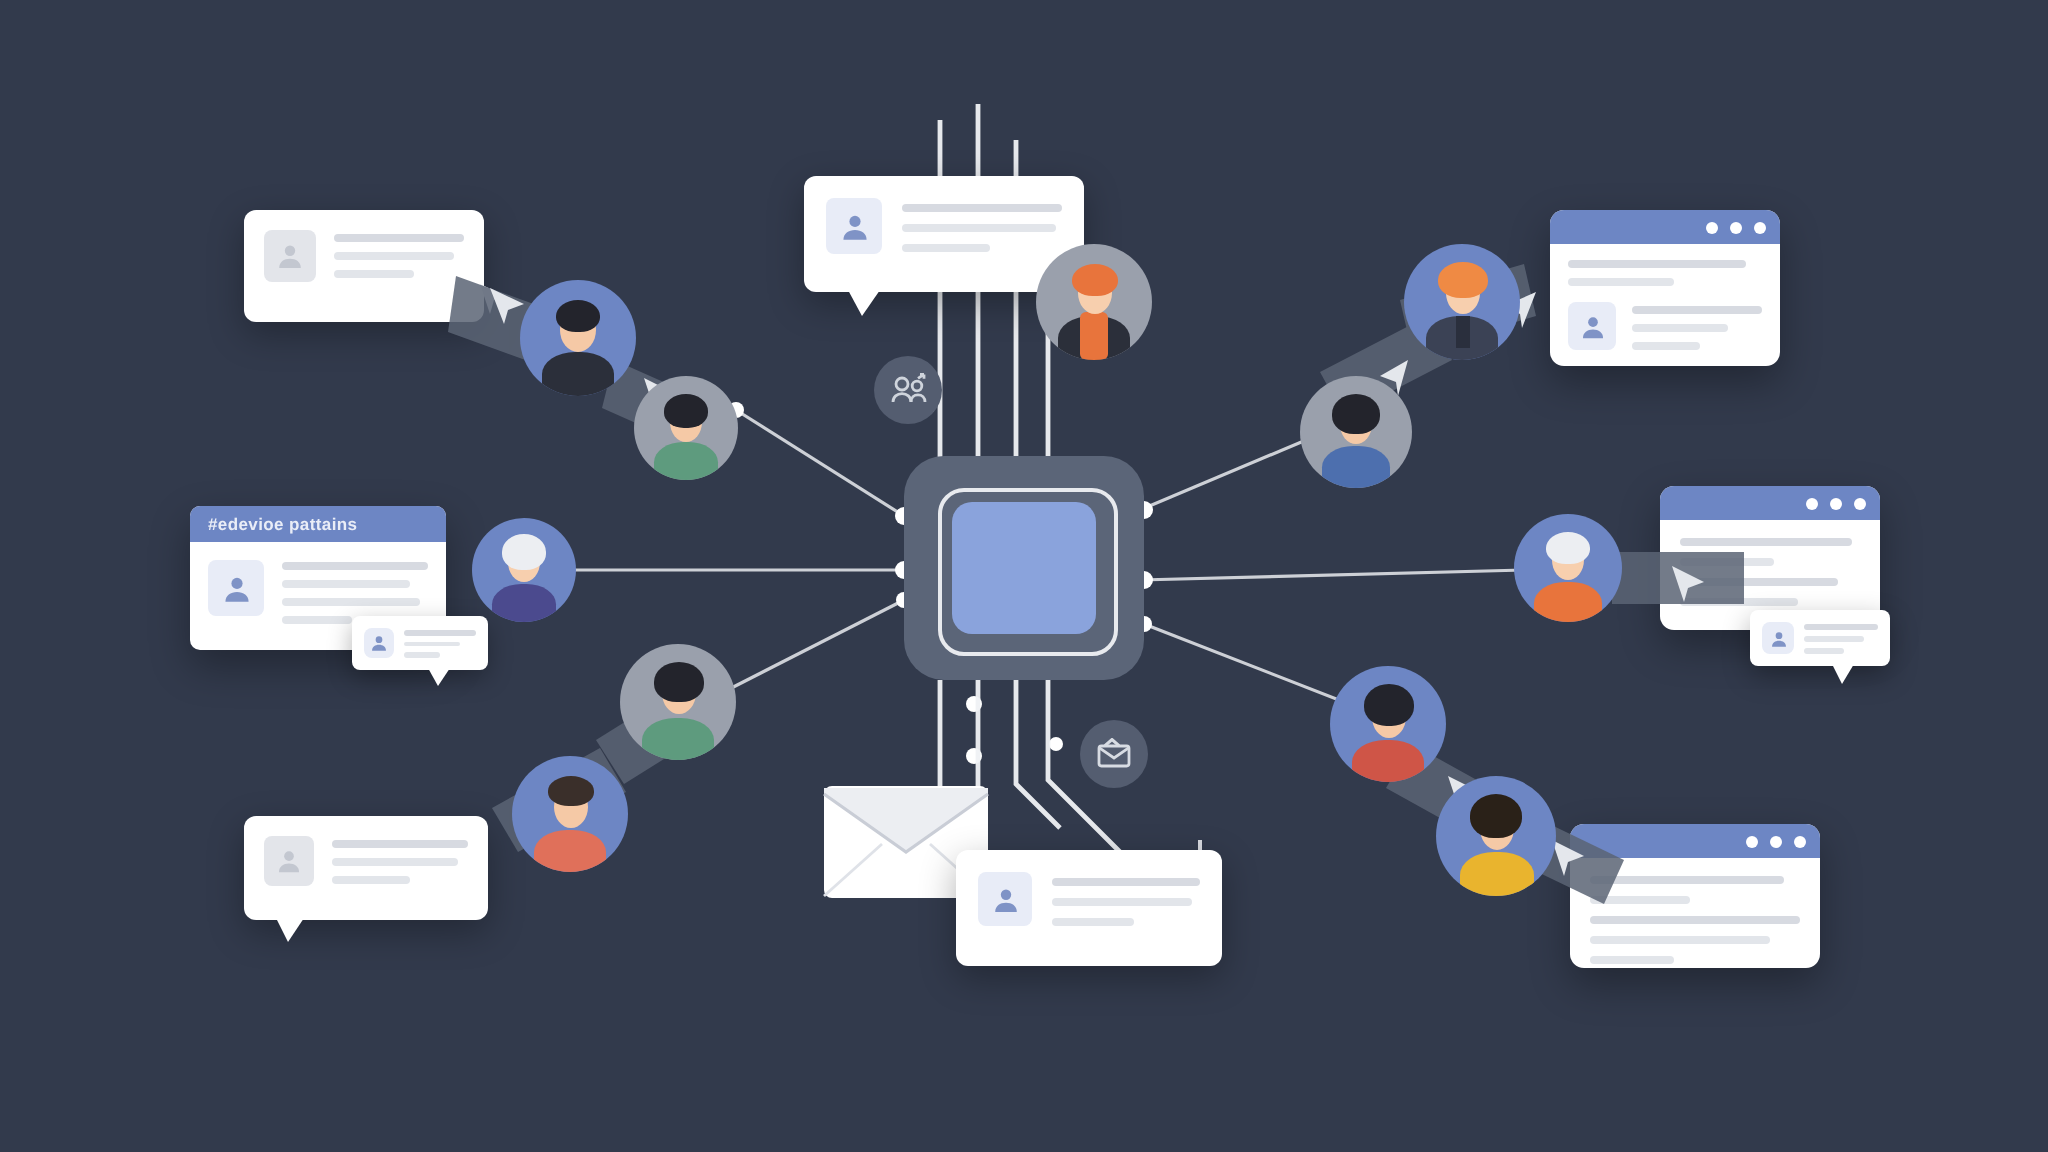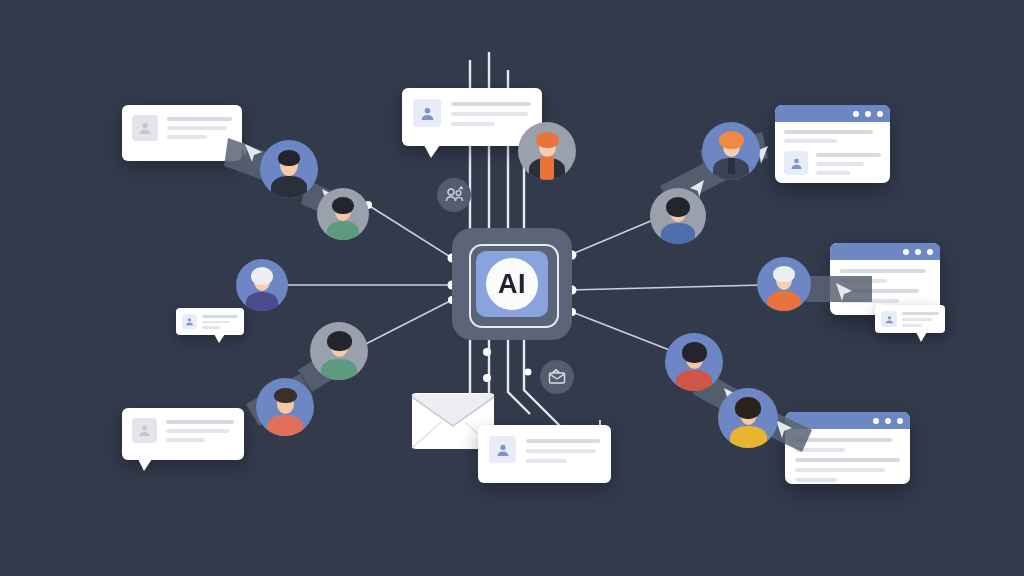--- a/index.html
+++ b/index.html
@@ -84,23 +84,20 @@
     </g>
     <g stroke="#e9ebef" stroke-width="2" fill="none" opacity="0.9">
       <path d="M466 190 L466 206"></path>
       <path d="M600 420 L600 440"></path>
     </g>
   </svg>
 
   <div class="chip-outer" style="left:452px;top:228px;width:120px;height:112px;"></div>
   <div class="chip-frame" style="left:469px;top:244px;width:86px;height:80px;"></div>
   <div class="chip-inner" style="left:476px;top:251px;width:72px;height:66px;"></div>
-  <div class="chip-core" style="left:486px;top:258px;width:52px;height:52px;">
-    <span>AI</span>
-  </div>
 
   <div class="glyph-circle" style="left:437px;top:178px;width:34px;height:34px;">
     <svg width="21" height="18" viewBox="0 0 21 18" fill="none" stroke="#cfd4dc" stroke-width="1.4">
       <circle cx="7" cy="6" r="3"></circle>
         <path d="M2.5 15c0-2.6 2-4.2 4.5-4.2S11.5 12.4 11.5 15"></path>
       <circle cx="14.5" cy="7" r="2.4"></circle>
         <path d="M11.5 15c0-2.2 1.5-3.6 3.5-3.6s3.5 1.4 3.5 3.6"></path>
       <path d="M15 3.2 L18 1.2 M18 1.2 L18 3.4 M18 1.2 L16 1.2"></path>
     </svg>
   </div>
@@ -166,20 +163,39 @@
         </div>
         <div style="flex:1;display:flex;flex-direction:column;gap:5px;padding-top:2px;">
           <div class="line" style="width:100%;"></div>
           <div class="line l2" style="width:74%;"></div>
           <div class="line l2" style="width:52%;"></div>
         </div>
       </div>
     </div>
   </div>
 
+  <div class="abs" style="left:95px;top:253px;width:128px;height:72px;background:#fff;border-radius:5px;overflow:hidden;box-shadow:0 8px 20px rgba(0,0,0,.32);">
+    <div class="banner">
+      <span>#edevioe pattains</span>
+    </div>
+    <div style="display:flex;gap:9px;padding:9px 9px;">
+      <div class="ph-avatar blue" style="width:28px;height:28px;">
+        <svg width="15" height="15" viewBox="0 0 14 14" fill="#7f93c6">
+            <circle cx="7" cy="4.4" r="2.6"></circle>
+            <path d="M1.6 13c0-3 2.4-4.6 5.4-4.6S12.4 10 12.4 13z"></path>
+          </svg>
+      </div>
+      <div style="flex:1;display:flex;flex-direction:column;gap:5px;padding-top:1px;">
+        <div class="line" style="width:100%;"></div>
+        <div class="line l2" style="width:88%;"></div>
+        <div class="line l2" style="width:95%;"></div>
+        <div class="line l2" style="width:48%;"></div>
+      </div>
+    </div>
+  </div>
 
   <div class="abs" style="left:176px;top:308px;width:68px;height:27px;background:#fff;border-radius:4px;box-shadow:0 4px 12px rgba(0,0,0,.3);display:flex;gap:5px;padding:6px;box-sizing:border-box;">
     <div class="ph-avatar blue" style="width:15px;height:15px;">
       <svg width="9" height="9" viewBox="0 0 14 14" fill="#7f93c6">
           <circle cx="7" cy="4.4" r="2.6"></circle>
           <path d="M1.6 13c0-3 2.4-4.6 5.4-4.6S12.4 10 12.4 13z"></path>
         </svg>
     </div>
     <div style="flex:1;display:flex;flex-direction:column;gap:3px;padding-top:1px;">
       <div class="line" style="width:100%;height:3px;"></div>

